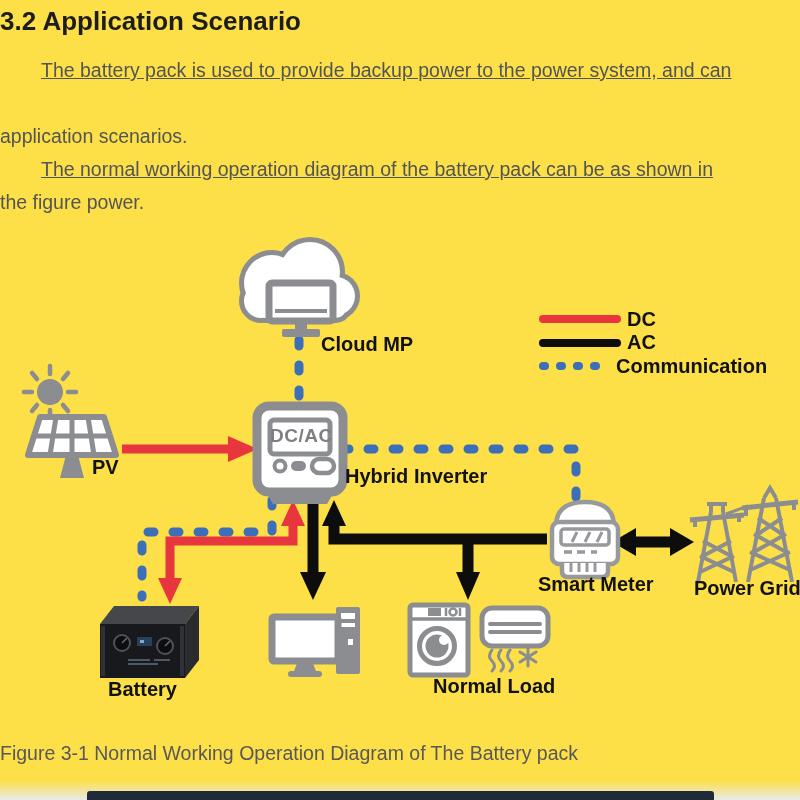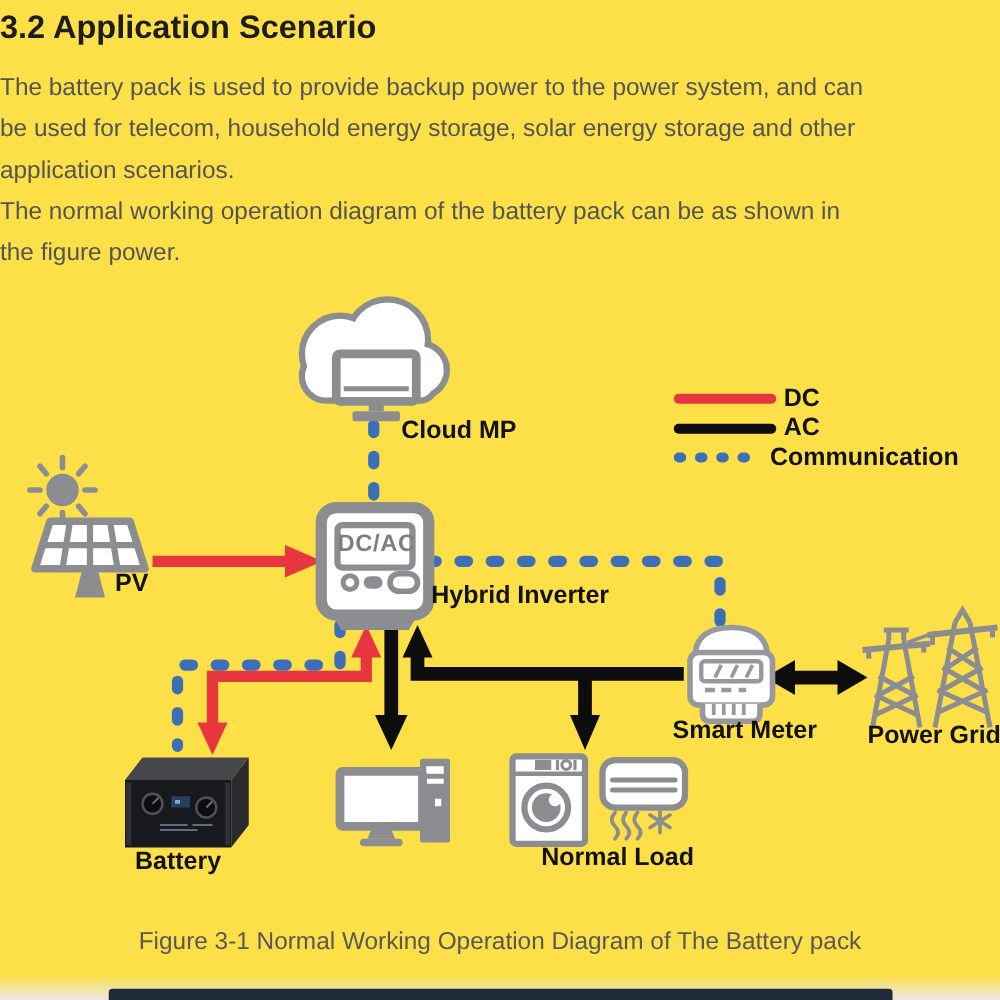--- a/index.html
+++ b/index.html
@@ -1,38 +1,37 @@
 <!DOCTYPE html>
 <html><head>
 <meta charset="utf-8">
 <style>
   html,body{margin:0;padding:0;background:#fff;}
   .page{position:relative;width:800px;height:800px;background:#fde047;overflow:hidden;
         font-family:"Liberation Sans",sans-serif;}
   .heading{position:absolute;left:0px;top:6px;font-size:26px;font-weight:700;color:#1d1d1f;white-space:nowrap;}
   .bodyline{position:absolute;left:0;font-size:19.5px;color:#535456;white-space:nowrap;line-height:33px;height:33px;}
-  .indent{}
-  .caption{position:absolute;left:0;top:742px;width:800px;text-align:center;font-size:19.5px;color:#58585a;}
+  .indent{padding-left:41px;text-decoration:underline;}
+  .caption{position:absolute;left:0;top:742px;width:800px;font-size:19.5px;color:#58585a;}
   .diagram-svg{position:absolute;left:0;top:0;width:800px;height:800px;}
   .dlabel{position:absolute;font-size:20px;font-weight:700;color:#121212;white-space:nowrap;}
   .screen-text{position:absolute;left:270px;top:425px;width:60px;text-align:left;
                font-size:19px;font-weight:700;color:#7c7e82;letter-spacing:.5px;}
   .bottom-shade{position:absolute;left:0;top:780px;width:800px;height:20px;
                 background:linear-gradient(180deg,rgba(233,233,234,0) 0%,#e9e9ea 100%);}
   .next-page-bar{position:absolute;left:87px;top:791px;width:627px;height:9px;
                  background:#1f2b38;border-radius:3px 3px 0 0;}
 </style>
 </head>
 <body>
 
 <div class="page">
 
   <div class="heading">3.2 Application Scenario</div>
   <div class="bodyline indent" style="top:54px">The battery pack is used to provide backup power to the power system, and can</div>
-  <div class="bodyline" style="top:87px">be used for telecom, household energy storage, solar energy storage and other</div>
   <div class="bodyline" style="top:120px">application scenarios.</div>
   <div class="bodyline indent" style="top:153px">The normal working operation diagram of the battery pack can be as shown in</div>
   <div class="bodyline" style="top:186px">the figure power.</div>
 
   <svg class="diagram-svg" viewBox="0 0 800 800">
 
     <path d="M299,340 L299,404" stroke="#3d6fb8" stroke-width="9" stroke-linecap="round" stroke-dasharray="6 19" fill="none"></path>
 
     <path d="M343,449 L576,449 L576,501" stroke="#3d6fb8" stroke-width="9" stroke-linecap="round" stroke-linejoin="round" stroke-dasharray="6 19" fill="none"></path>
 

